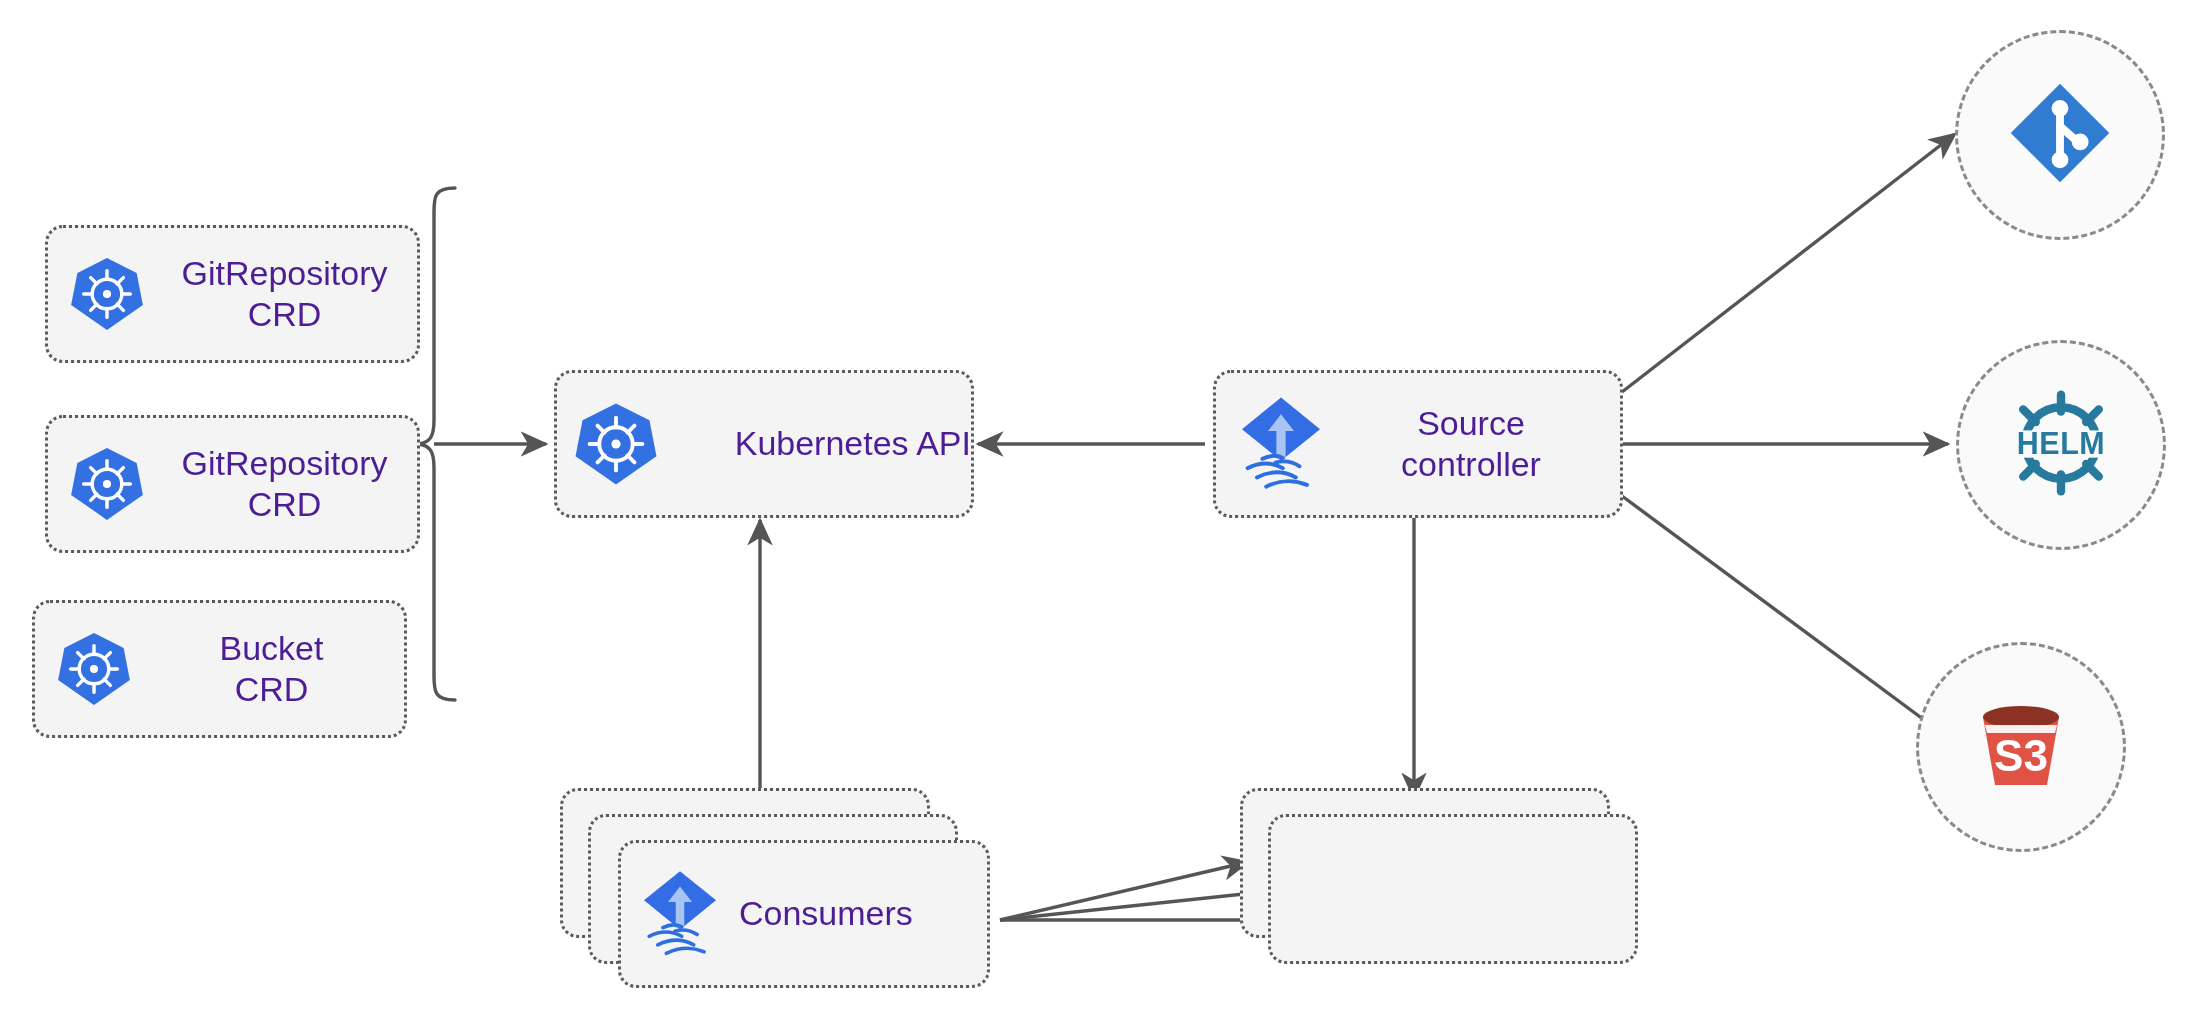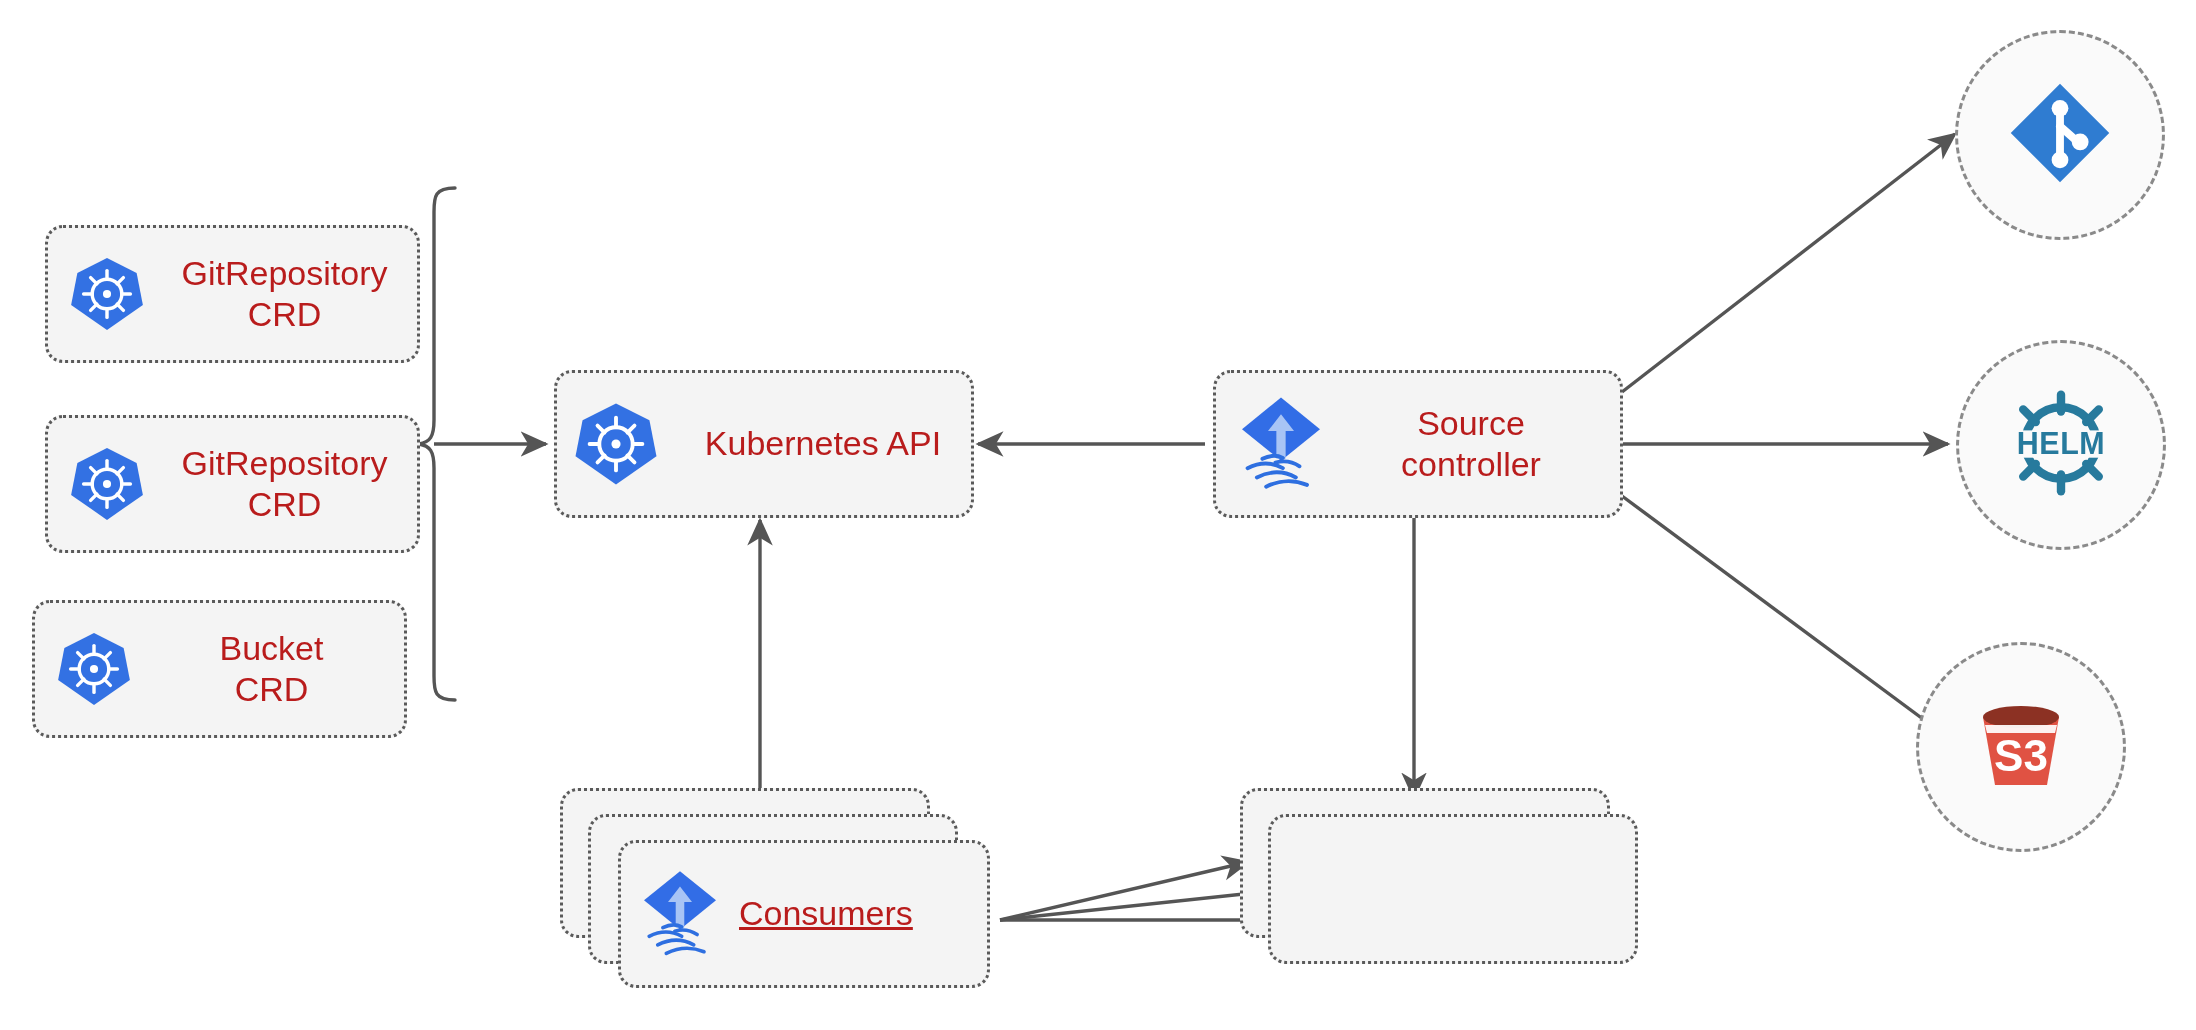--- a/index.html
+++ b/index.html
@@ -17,21 +17,21 @@
   .node {
     position: absolute;
     background: #f4f4f4;
     border: 3px dotted #5a5a5a;
     border-radius: 18px;
     display: flex;
     align-items: center;
     z-index: 5;
   }
   .node-label {
-    color: #b91c1c;
+    color: #4c1d95;
     font-size: 34px;
     line-height: 1.22;
     text-align: center;
     white-space: pre-line;
   }
   .crd .node-label { flex: 1; text-align: center; padding-right: 14px; }
   .icon-wrap { display: flex; align-items: center; justify-content: center; flex: none; }
 
   
   .stack { position: absolute; z-index: 5; }
@@ -182,21 +182,21 @@
           <line x1="20" y1="50" x2="31" y2="50"></line>
           <line x1="69" y1="50" x2="80" y2="50"></line>
           <line x1="29" y1="29" x2="37" y2="37"></line>
           <line x1="63" y1="63" x2="71" y2="71"></line>
           <line x1="71" y1="29" x2="63" y2="37"></line>
           <line x1="37" y1="63" x2="29" y2="71"></line>
         </g>
         <circle cx="50" cy="50" r="5.2" fill="#ffffff"></circle>
       </svg>
     </span>
-    <span class="node-label" style="flex:1; text-align:center;">Kubernetes API</span>
+    <span class="node-label" style="flex:1; text-align:right;">Kubernetes API</span>
   </div>
 
   <div class="node" style="left:1213px; top:370px; width:410px; height:148px;align-items:center;">
     <span class="icon-wrap" style="width:130px;">
       <svg class="flux-logo" width="96" height="104" viewBox="0 0 100 112" aria-hidden="true">
         <polygon points="50,6 92,40 50,74 8,40" fill="#326DE6"></polygon>
         <path d="M50 24 L64 42 L55 42 L55 72 L45 72 L45 42 L36 42 Z" fill="#A8C4F5"></path>
         <g stroke="#2E6FE0" stroke-width="4.2" fill="none" stroke-linecap="round">
           <path d="M14 82 Q34 72 52 82"></path>
           <path d="M24 92 Q46 81 66 92"></path>
@@ -221,21 +221,21 @@
           <path d="M50 24 L64 42 L55 42 L55 72 L45 72 L45 42 L36 42 Z" fill="#A8C4F5"></path>
           <g stroke="#2E6FE0" stroke-width="4.2" fill="none" stroke-linecap="round">
             <path d="M14 82 Q34 72 52 82"></path>
             <path d="M24 92 Q46 81 66 92"></path>
             <path d="M34 102 Q56 91 78 100"></path>
             <path d="M44 76 Q58 72 70 80"></path>
             <path d="M30 72 Q42 66 52 71"></path>
           </g>
         </svg>
       </span>
-      <span class="node-label" style="flex:1; text-align:left;text-decoration:underline;">Consumers</span>
+      <span class="node-label" style="flex:1; text-align:left;">Consumers</span>
     </div>
   </div>
 
   <div class="stack" style="left:1240px; top:788px; width:430px; height:200px;">
     <div class="ghost" style="left:0; top:0; width:370px; height:150px;"></div>
     <div class="ghost" style="left:28px; top:26px; width:370px; height:150px;"></div>
   </div>
 
   <div class="circle-node" style="left:1955px; top:30px; width:210px; height:210px;">
     <span>

